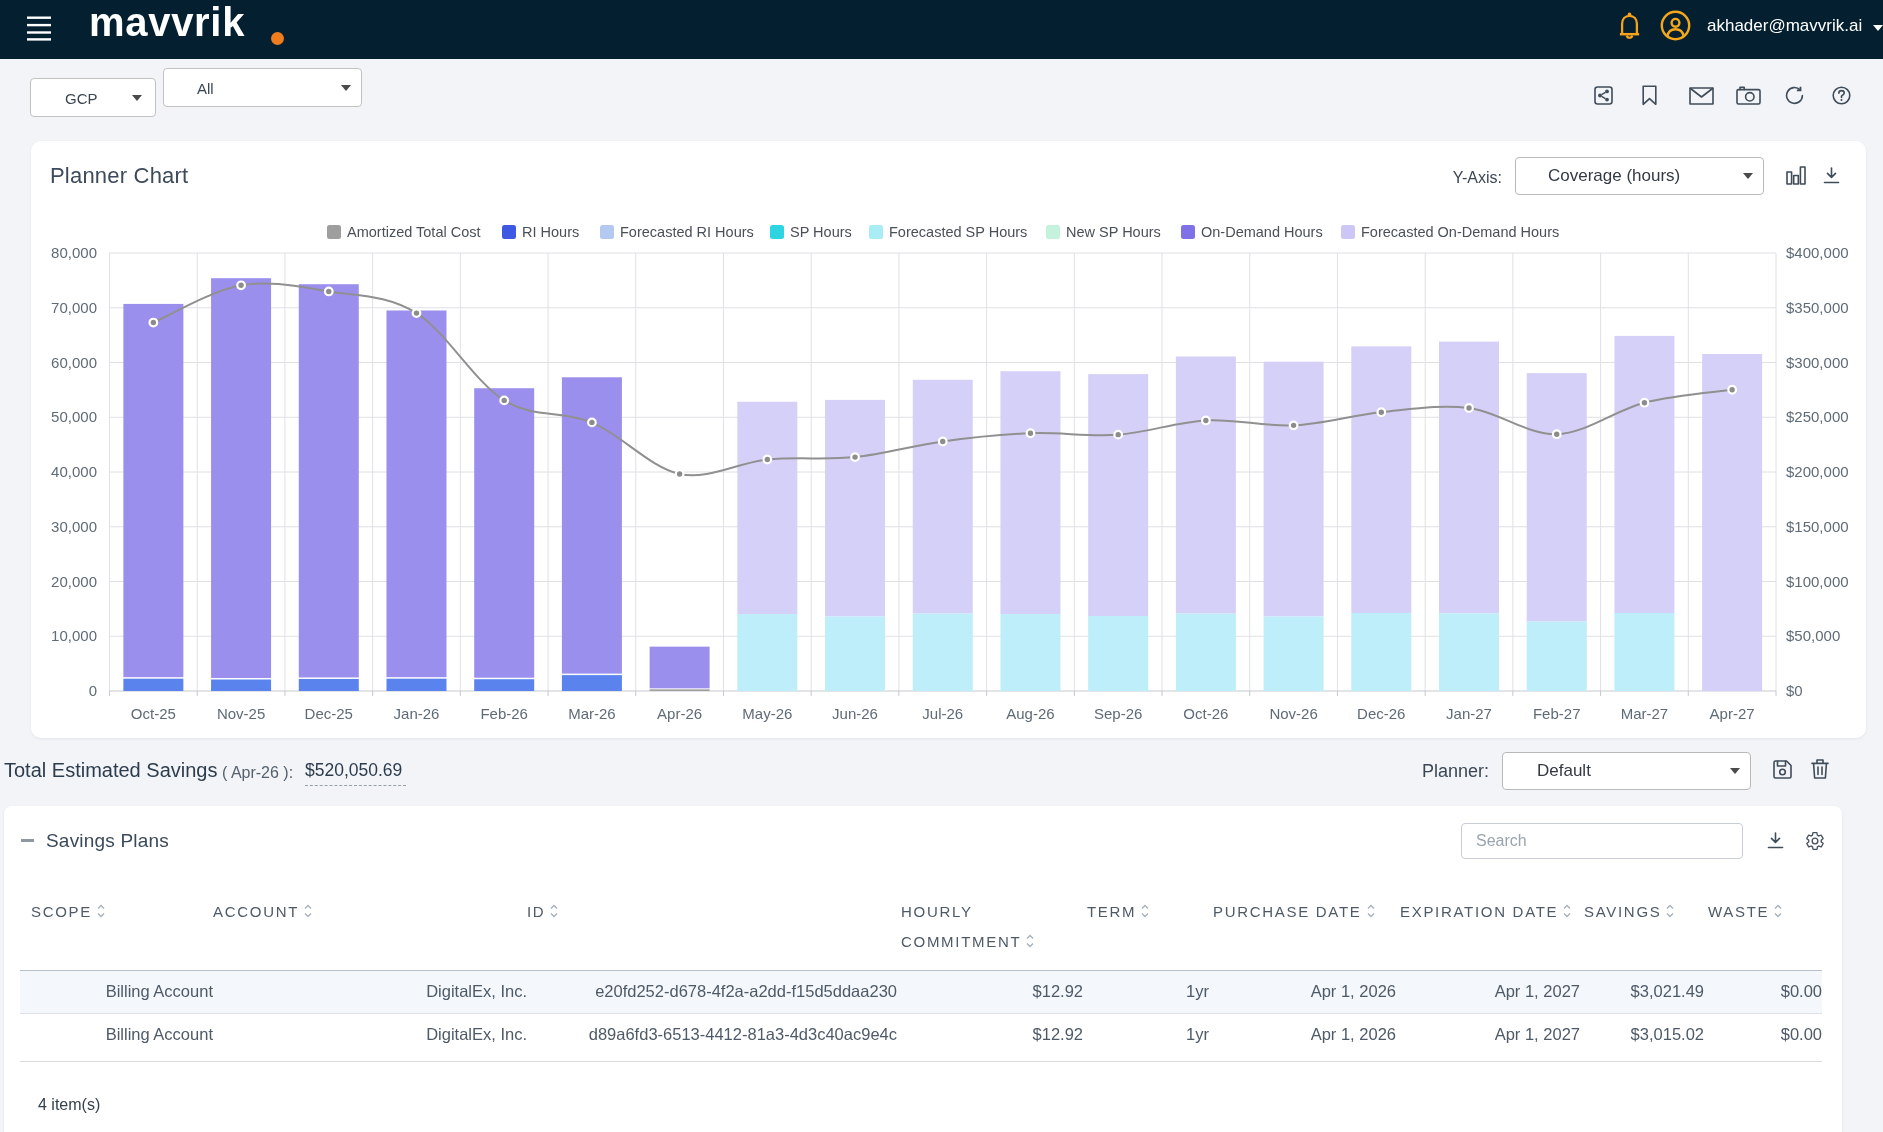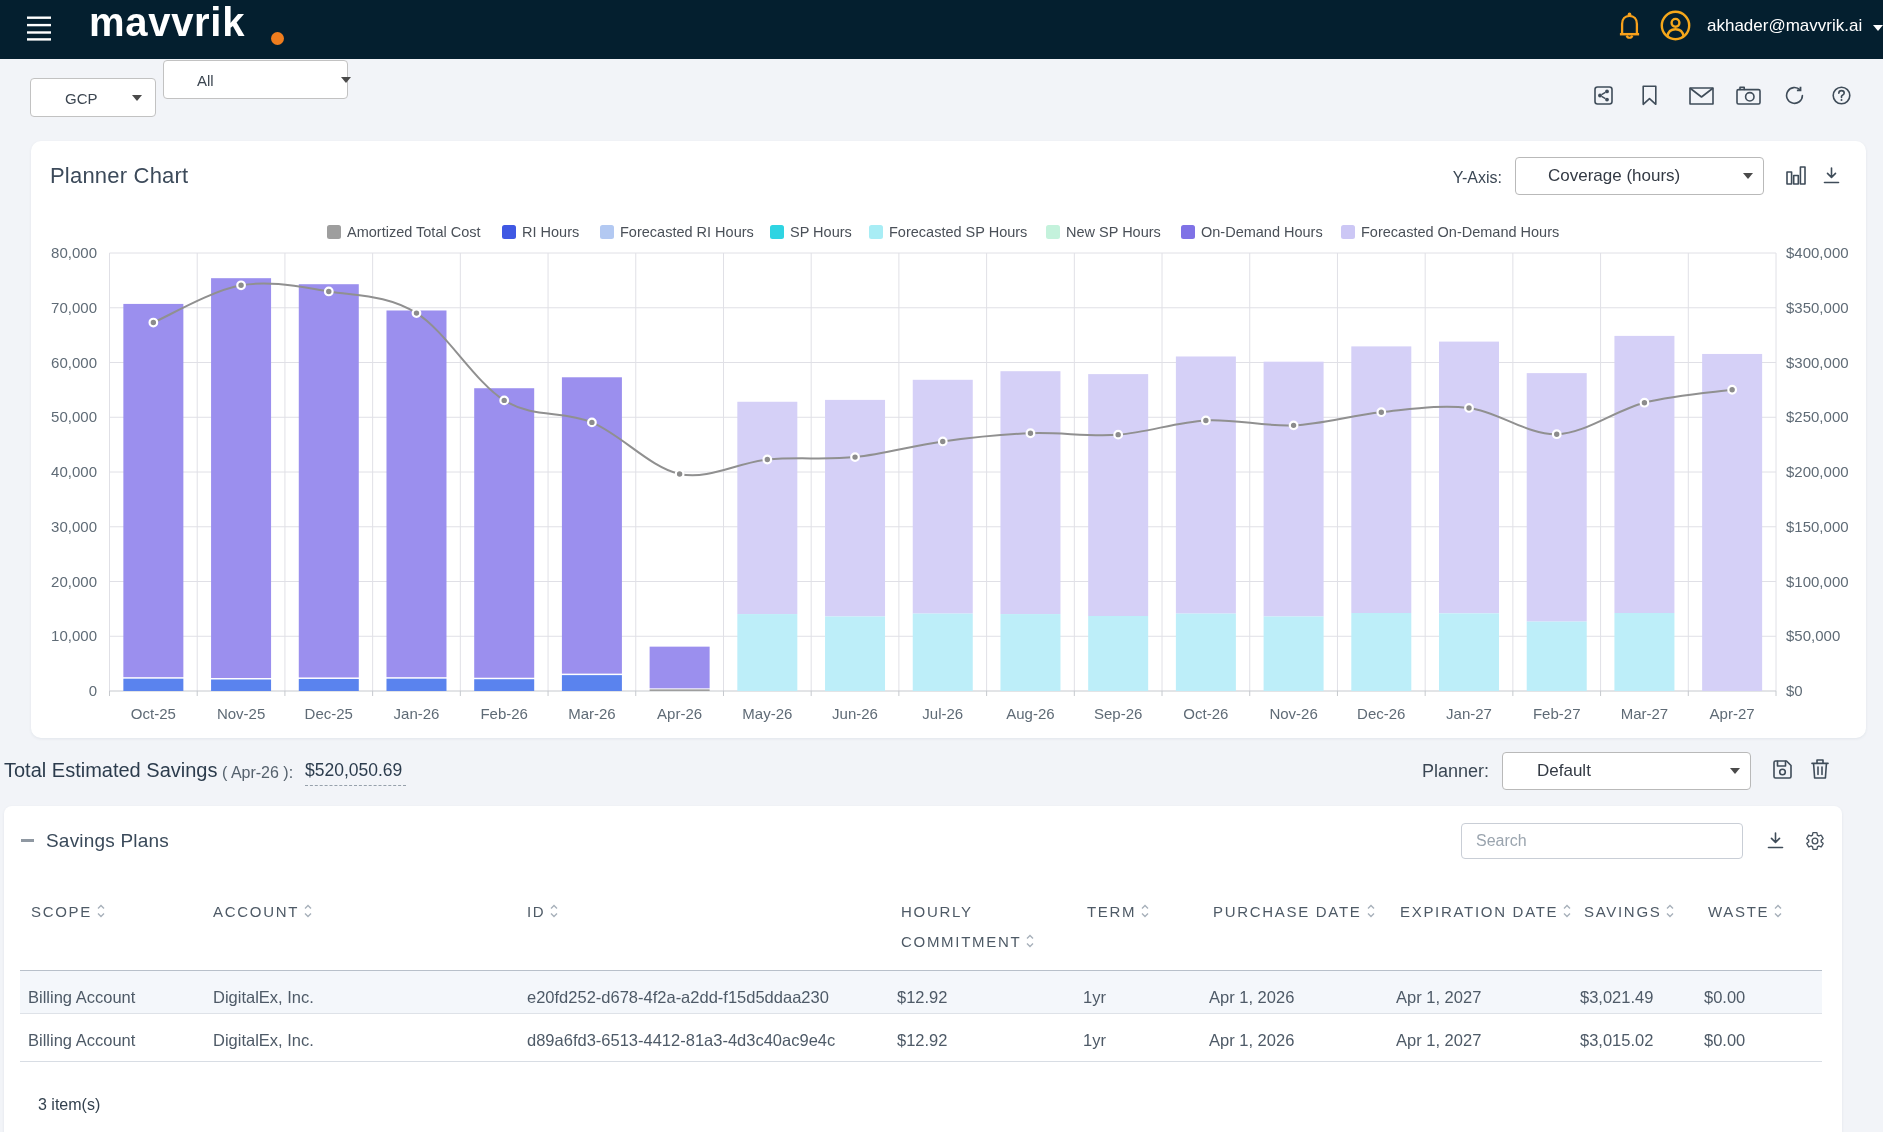--- a/index.html
+++ b/index.html
@@ -8,21 +8,21 @@
 .nav { position:absolute; left:0; top:0; width:1883px; height:59px; background:#041f2f; }
 .logo { position:absolute; left:89px; top:0px; color:#fff; font-weight:bold; font-size:40px; line-height:45px; letter-spacing:0.7px; }
 .logodot { position:absolute; left:271px; top:32px; width:13px; height:13px; border-radius:50%; background:#ef7d1e; }
 .sel { position:absolute; background:#fff; border:1px solid #c2c2c2; border-radius:4px; }
 .sel .t { position:absolute; font-size:15px; color:#3c4651; top:50%; transform:translateY(-50%);margin-left:20px; }
 .caret { position:absolute; width:0; height:0; border-left:5px solid transparent; border-right:5px solid transparent; border-top:6px solid #4a4a4a; top:50%; transform:translateY(-50%); }
 .card { position:absolute; background:#fff; border-radius:10px; box-shadow:0 1px 3px rgba(40,60,90,.08); }
 table { border-collapse:collapse; table-layout:fixed; }
 th { font-size:15px; color:#4e5a66; font-weight:500; text-align:left; letter-spacing:1.7px; vertical-align:top; line-height:30px; padding:0 0 0 4px; }
 th:first-child { padding-left:11px; } th:nth-child(2), th:nth-child(3) { padding-left:0; }
-td { font-size:16.5px; color:#4e5a67; text-align:left; padding-left:0; vertical-align:top; padding-top:17px; }
+td { font-size:16.5px; color:#4e5a67; text-align:right; padding-left:0; vertical-align:top; padding-top:11px; }
 td:first-child { padding-left:8px; }
 </style></head>
 <body>
 
 <div class="nav">
   <svg class="abs" style="left:27px;top:16px" width="24" height="25">
     <rect x="0" y="0.5" width="24" height="2.4" fill="#fff"></rect>
     <rect x="0" y="7.9" width="24" height="2.4" fill="#fff"></rect>
     <rect x="0" y="15.3" width="24" height="2.4" fill="#fff"></rect>
     <rect x="0" y="22.2" width="24" height="2.4" fill="#fff"></rect>
@@ -41,21 +41,21 @@
     <path d="M7.3 26.6 C8.1 21.6 11.5 19.3 15.5 19.3 C19.5 19.3 22.9 21.6 23.7 26.6" fill="none" stroke="#f5a71b" stroke-width="2.4"></path>
   </svg>
   <div class="abs" style="left:1707px;top:15px;color:#fff;font-size:17px;line-height:21px">akhader@mavvrik.ai</div>
   <div class="abs" style="left:1873px;top:25px;width:0;height:0;border-left:5px solid transparent;border-right:5px solid transparent;border-top:6px solid #fff"></div>
 </div>
 
 <div class="sel" style="left:30px;top:78px;width:126px;height:39px">
     <span class="t" style="left:14px">GCP</span>
     <span class="caret" style="left:101px"></span>
   </div>
-<div class="sel" style="left:163px;top:60px;width:185px;height:39px">
+<div class="sel" style="left:163px;top:68px;width:199px;height:39px">
     <span class="t" style="left:13px">All</span>
     <span class="caret" style="left:177px"></span>
   </div>
 
 <svg class="abs" style="left:1594px;top:86px" width="19" height="19" viewBox="0 0 19 19">
   <rect x="1" y="1" width="17" height="17" rx="2.5" stroke="#3f4c59" stroke-width="1.6" fill="none" stroke-linecap="round" stroke-linejoin="round"></rect>
   <circle cx="13" cy="5.4" r="1.9" fill="#3f4c59" stroke="none"></circle>
   <circle cx="6" cy="9.5" r="1.9" fill="#3f4c59" stroke="none"></circle>
   <circle cx="13" cy="13.6" r="1.9" fill="#3f4c59" stroke="none"></circle>
   <line x1="7.6" y1="8.6" x2="11.4" y2="6.3" stroke="#3f4c59" stroke-width="1.4"></line>
@@ -369,14 +369,14 @@
             <td>$12.92</td>
             <td>1yr</td>
             <td>Apr 1, 2026</td>
             <td>Apr 1, 2027</td>
             <td>$3,015.02</td>
             <td>$0.00</td>
         </tr>
       </tbody>
     </table>
   </div>
-  <div class="abs" style="left:34px;top:289px;font-size:16px;line-height:19px;color:#33414e">3 item(s)</div>
+  <div class="abs" style="left:34px;top:289px;font-size:16px;line-height:19px;color:#33414e">4 item(s)</div>
 </div>
 
 </body></html>

